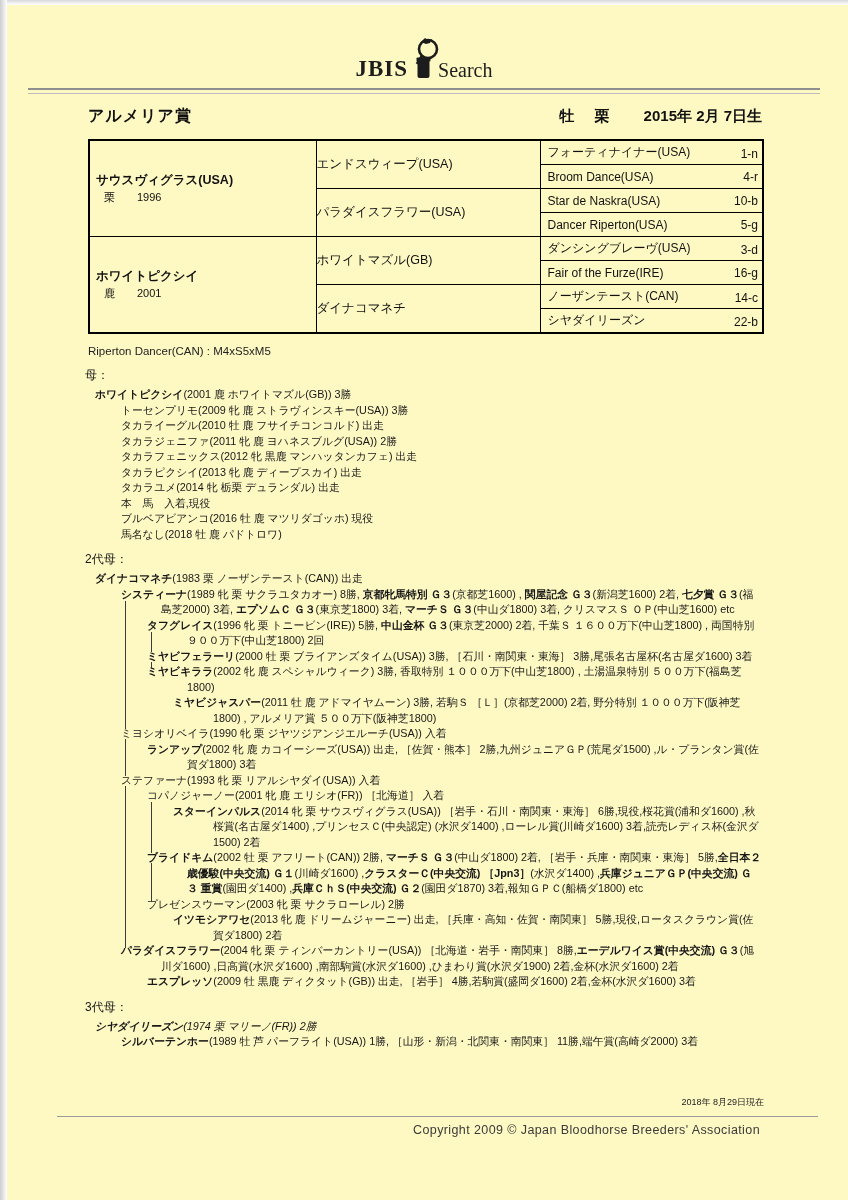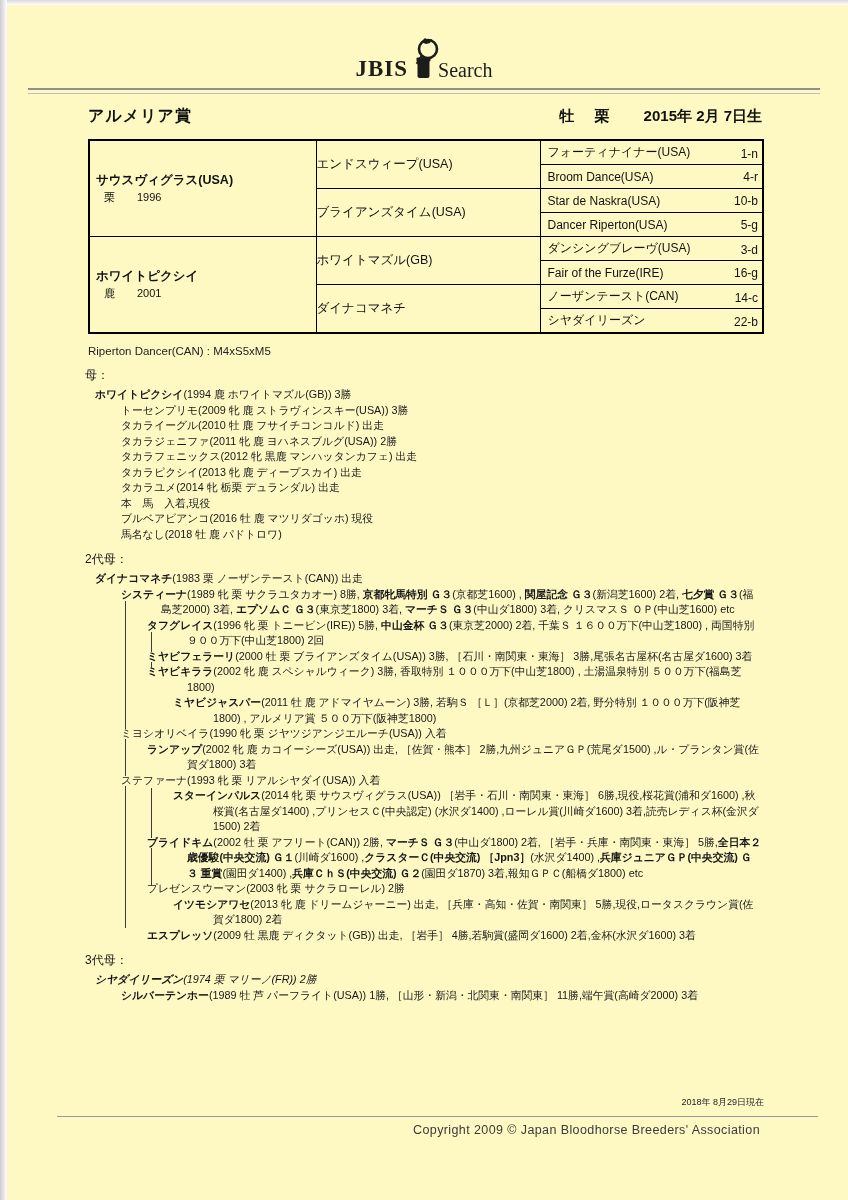--- a/index.html
+++ b/index.html
@@ -105,21 +105,21 @@
       </tr>
       <tr>
         <td class="c3">
               <div class="gg">
           <span class="anc">Broom Dance(USA)</span>
           <span class="code">4-r</span>
               </div>
             </td>
       </tr>
       <tr>
-        <td class="c2" rowspan="2">ブライアンズタイム(USA)</td>
+        <td class="c2" rowspan="2">パラダイスフラワー(USA)</td>
         <td class="c3">
               <div class="gg">
           <span class="anc">Star de Naskra(USA)</span>
           <span class="code">10-b</span>
               </div>
             </td>
       </tr>
       <tr>
         <td class="c3">
               <div class="gg">
@@ -167,21 +167,21 @@
             </td>
       </tr>
     </tbody>
       </table>
 
     <div class="inbreed">Riperton Dancer(CAN) : M4xS5xM5</div>
 
     <div class="sections">
         <div>
           <div class="sec-heading">母：</div>
-          <div class="entry" style="padding-left: 50px; text-indent: -40px;"><span class="b">ホワイトピクシイ</span><span>(1994 鹿 ホワイトマズル(GB)) 3勝</span></div>
+          <div class="entry" style="padding-left: 50px; text-indent: -40px;"><span class="b">ホワイトピクシイ</span><span>(2001 鹿 ホワイトマズル(GB)) 3勝</span></div>
           <div class="entry" style="padding-left: 76px; text-indent: -40px;"><span class="">トーセンプリモ</span><span>(2009 牝 鹿 ストラヴィンスキー(USA)) 3勝</span></div>
           <div class="entry" style="padding-left: 76px; text-indent: -40px;"><span class="">タカライーグル</span><span>(2010 牡 鹿 フサイチコンコルド) 出走</span></div>
           <div class="entry" style="padding-left: 76px; text-indent: -40px;"><span class="">タカラジェニファ</span><span>(2011 牝 鹿 ヨハネスブルグ(USA)) 2勝</span></div>
           <div class="entry" style="padding-left: 76px; text-indent: -40px;"><span class="">タカラフェニックス</span><span>(2012 牝 黒鹿 マンハッタンカフェ) 出走</span></div>
           <div class="entry" style="padding-left: 76px; text-indent: -40px;"><span class="">タカラピクシイ</span><span>(2013 牝 鹿 ディープスカイ) 出走</span></div>
           <div class="entry" style="padding-left: 76px; text-indent: -40px;"><span class="">タカラユメ</span><span>(2014 牝 栃栗 デュランダル) 出走</span></div>
           <div class="entry" style="padding-left: 76px; text-indent: -40px;"><span class="">本　馬</span><span>　入着,現役</span></div>
           <div class="entry" style="padding-left: 76px; text-indent: -40px;"><span class="">ブルベアビアンコ</span><span>(2016 牡 鹿 マツリダゴッホ) 現役</span></div>
           <div class="entry" style="padding-left: 76px; text-indent: -40px;"><span class="">馬名なし</span><span>(2018 牡 鹿 パドトロワ)</span></div>
         </div>
@@ -189,24 +189,26 @@
           <div class="sec-heading">2代母：</div>
           <div class="entry" style="padding-left: 50px; text-indent: -40px;"><span class="b">ダイナコマネチ</span><span>(1983 栗 ノーザンテースト(CAN)) 出走</span></div>
           <div class="entry" style="padding-left: 76px; text-indent: -40px;"><span class="vbar" style="left: 40px; top: 14px; bottom: 0px;"></span><span class="b">システィーナ</span><span>(1989 牝 栗 サクラユタカオー) 8勝, </span><span class="b">京都牝馬特別 Ｇ３</span><span>(京都芝1600) , </span><span class="b">関屋記念 Ｇ３</span><span>(新潟芝1600) 2着, </span><span class="b">七夕賞 Ｇ３</span><span>(福島芝2000) 3着, </span><span class="b">エプソムＣ Ｇ３</span><span>(東京芝1800) 3着, </span><span class="b">マーチＳ Ｇ３</span><span>(中山ダ1800) 3着, クリスマスＳ ＯＰ(中山芝1600) etc</span></div>
           <div class="entry" style="padding-left: 102px; text-indent: -40px;"><span class="vbar" style="left: 40px; top: 0px; bottom: 0px;"></span><span class="vbar" style="left: 66px; top: 14px; bottom: 0px;"></span><span class="b">タフグレイス</span><span>(1996 牝 栗 トニービン(IRE)) 5勝, </span><span class="b">中山金杯 Ｇ３</span><span>(東京芝2000) 2着, 千葉Ｓ １６００万下(中山芝1800) , 両国特別 ９００万下(中山芝1800) 2回</span></div>
           <div class="entry" style="padding-left: 102px; text-indent: -40px;"><span class="vbar" style="left: 40px; top: 0px; bottom: 0px;"></span><span class="vbar" style="left: 66px; top: 0px; height: 3px;"></span><span class="vbar" style="left: 66px; top: 13px; bottom: 0px;"></span><span class="b">ミヤビフェラーリ</span><span>(2000 牡 栗 ブライアンズタイム(USA)) 3勝, ［石川・南関東・東海］ 3勝,尾張名古屋杯(名古屋ダ1600) 3着</span></div>
           <div class="entry" style="padding-left: 102px; text-indent: -40px;"><span class="vbar" style="left: 40px; top: 0px; bottom: 0px;"></span><span class="vbar" style="left: 66px; top: 0px; height: 5px;"></span><span class="b">ミヤビキララ</span><span>(2002 牝 鹿 スペシャルウィーク) 3勝, 香取特別 １０００万下(中山芝1800) , 土湯温泉特別 ５００万下(福島芝1800)</span></div>
           <div class="entry" style="padding-left: 128px; text-indent: -40px;"><span class="vbar" style="left: 40px; top: 0px; bottom: 0px;"></span><span class="b">ミヤビジャスパー</span><span>(2011 牡 鹿 アドマイヤムーン) 3勝, 若駒Ｓ ［Ｌ］(京都芝2000) 2着, 野分特別 １０００万下(阪神芝1800) , アルメリア賞 ５００万下(阪神芝1800)</span></div>
           <div class="entry" style="padding-left: 76px; text-indent: -40px;"><span class="vbar" style="left: 40px; top: 0px; height: 3px;"></span><span class="vbar" style="left: 40px; top: 13px; bottom: 0px;"></span><span class="">ミヨシオリベイラ</span><span>(1990 牝 栗 ジヤツジアンジエルーチ(USA)) 入着</span></div>
           <div class="entry" style="padding-left: 102px; text-indent: -40px;"><span class="vbar" style="left: 40px; top: 0px; bottom: 0px;"></span><span class="b">ランアップ</span><span>(2002 牝 鹿 カコイーシーズ(USA)) 出走, ［佐賀・熊本］ 2勝,九州ジュニアＧＰ(荒尾ダ1500) ,ル・プランタン賞(佐賀ダ1800) 3着</span></div>
           <div class="entry" style="padding-left: 76px; text-indent: -40px;"><span class="vbar" style="left: 40px; top: 0px; height: 3px;"></span><span class="vbar" style="left: 40px; top: 13px; bottom: 0px;"></span><span class="">ステファーナ</span><span>(1993 牝 栗 リアルシヤダイ(USA)) 入着</span></div>
+          <div class="entry" style="padding-left: 102px; text-indent: -40px;"><span class="vbar" style="left: 40px; top: 0px; bottom: 0px;"></span><span class="vbar" style="left: 66px; top: 14px; bottom: 0px;"></span><span class="">コパノジャーノー</span><span>(2001 牝 鹿 エリシオ(FR)) ［北海道］ 入着</span></div>
           <div class="entry" style="padding-left: 128px; text-indent: -40px;"><span class="vbar" style="left: 40px; top: 0px; bottom: 0px;"></span><span class="vbar" style="left: 66px; top: 0px; bottom: 0px;"></span><span class="b">スターインパルス</span><span>(2014 牝 栗 サウスヴィグラス(USA)) ［岩手・石川・南関東・東海］ 6勝,現役,桜花賞(浦和ダ1600) ,秋桜賞(名古屋ダ1400) ,プリンセスＣ(中央認定) (水沢ダ1400) ,ローレル賞(川崎ダ1600) 3着,読売レディス杯(金沢ダ1500) 2着</span></div>
           <div class="entry" style="padding-left: 102px; text-indent: -40px;"><span class="vbar" style="left: 40px; top: 0px; bottom: 0px;"></span><span class="vbar" style="left: 66px; top: 0px; height: 3px;"></span><span class="vbar" style="left: 66px; top: 13px; bottom: 0px;"></span><span class="b">ブライドキム</span><span>(2002 牡 栗 アフリート(CAN)) 2勝, </span><span class="b">マーチＳ Ｇ３</span><span>(中山ダ1800) 2着, ［岩手・兵庫・南関東・東海］ 5勝,</span><span class="b">全日本２歳優駿(中央交流) Ｇ１</span><span>(川崎ダ1600) ,</span><span class="b">クラスターＣ(中央交流) ［Jpn3］</span><span>(水沢ダ1400) ,</span><span class="b">兵庫ジュニアＧＰ(中央交流) Ｇ３ 重賞</span><span>(園田ダ1400) ,</span><span class="b">兵庫ＣｈＳ(中央交流) Ｇ２</span><span>(園田ダ1870) 3着,報知ＧＰＣ(船橋ダ1800) etc</span></div>
           <div class="entry" style="padding-left: 102px; text-indent: -40px;"><span class="vbar" style="left: 40px; top: 0px; bottom: 0px;"></span><span class="vbar" style="left: 66px; top: 0px; height: 5px;"></span><span class="">プレゼンスウーマン</span><span>(2003 牝 栗 サクラローレル) 2勝</span></div>
           <div class="entry" style="padding-left: 128px; text-indent: -40px;"><span class="vbar" style="left: 40px; top: 0px; bottom: 0px;"></span><span class="b">イツモシアワセ</span><span>(2013 牝 鹿 ドリームジャーニー) 出走, ［兵庫・高知・佐賀・南関東］ 5勝,現役,ロータスクラウン賞(佐賀ダ1800) 2着</span></div>
+          <div class="entry" style="padding-left: 76px; text-indent: -40px;"><span class="vbar" style="left: 40px; top: 0px; height: 5px;"></span><span class="b">パラダイスフラワー</span><span>(2004 牝 栗 ティンバーカントリー(USA)) ［北海道・岩手・南関東］ 8勝,</span><span class="b">エーデルワイス賞(中央交流) Ｇ３</span><span>(旭川ダ1600) ,日高賞(水沢ダ1600) ,南部駒賞(水沢ダ1600) ,ひまわり賞(水沢ダ1900) 2着,金杯(水沢ダ1600) 2着</span></div>
           <div class="entry" style="padding-left: 102px; text-indent: -40px;"><span class="b">エスプレッソ</span><span>(2009 牡 黒鹿 ディクタット(GB)) 出走, ［岩手］ 4勝,若駒賞(盛岡ダ1600) 2着,金杯(水沢ダ1600) 3着</span></div>
         </div>
         <div>
           <div class="sec-heading">3代母：</div>
           <div class="entry" style="padding-left: 50px; text-indent: -40px; font-style: italic;"><span class="b">シヤダイリーズン</span><span>(1974 栗 マリーノ(FR)) 2勝</span></div>
           <div class="entry" style="padding-left: 76px; text-indent: -40px;"><span class="b">シルバーテンホー</span><span>(1989 牡 芦 パーフライト(USA)) 1勝, ［山形・新潟・北関東・南関東］ 11勝,端午賞(高崎ダ2000) 3着</span></div>
         </div>
       </div>
   </div>
 

